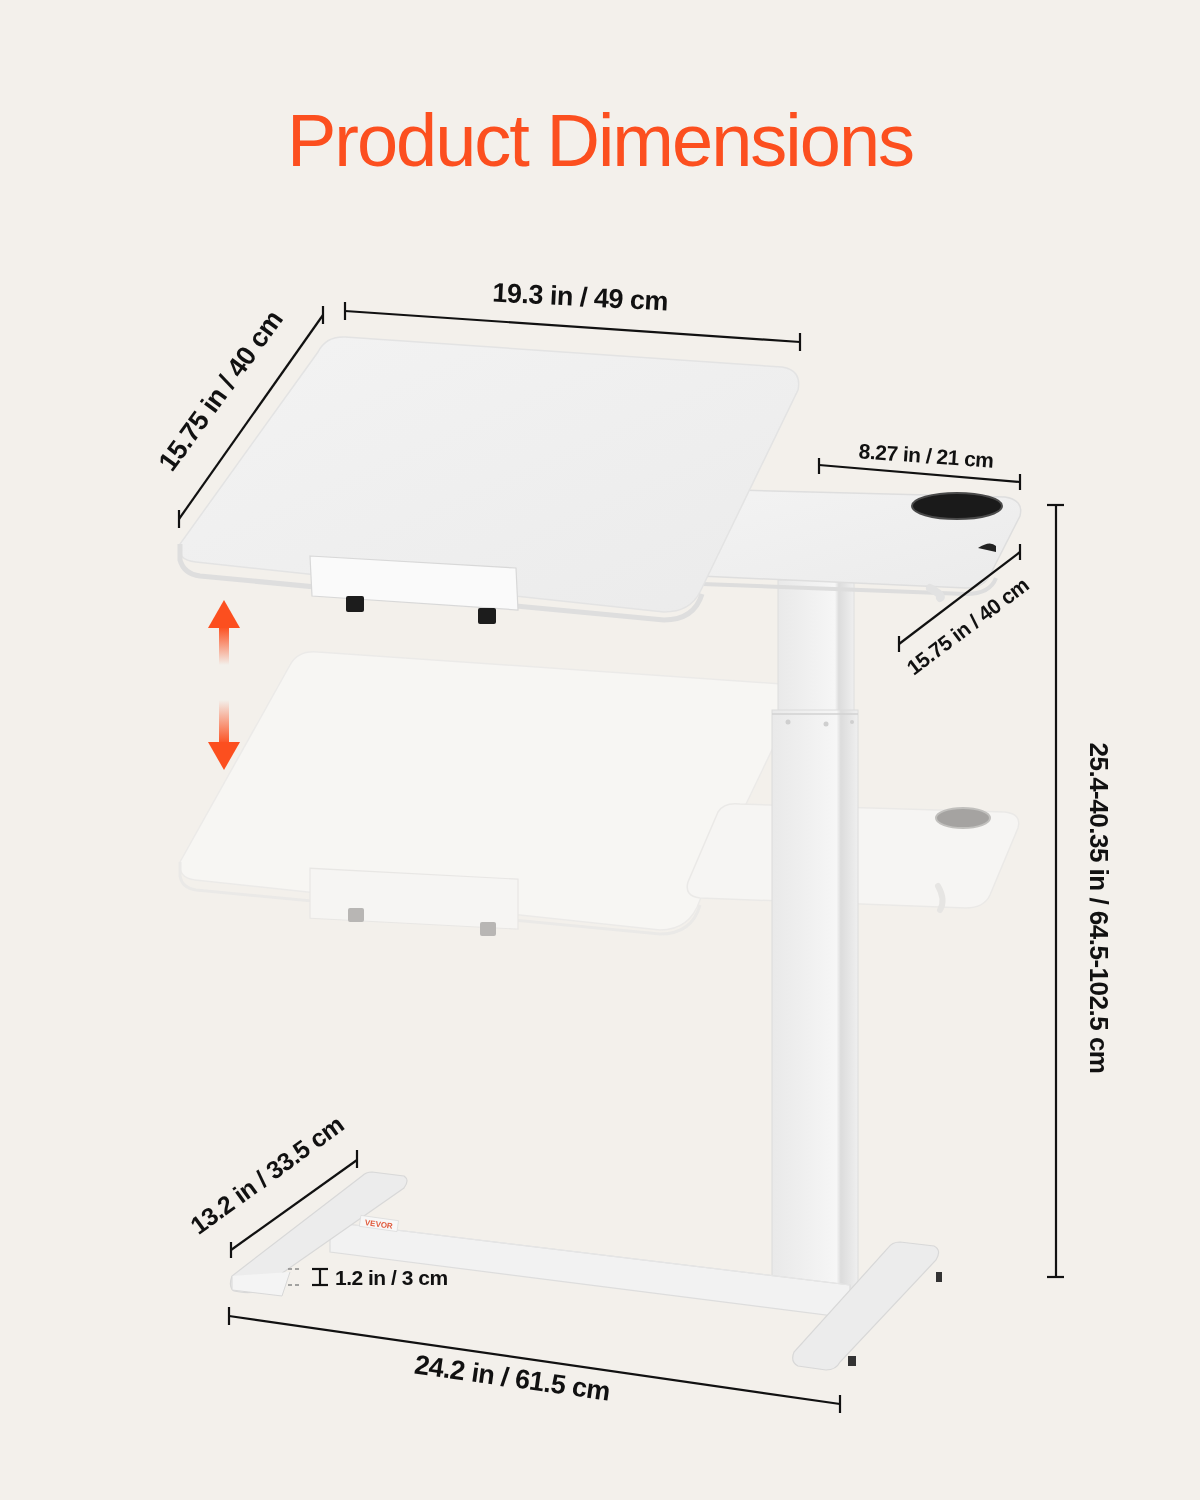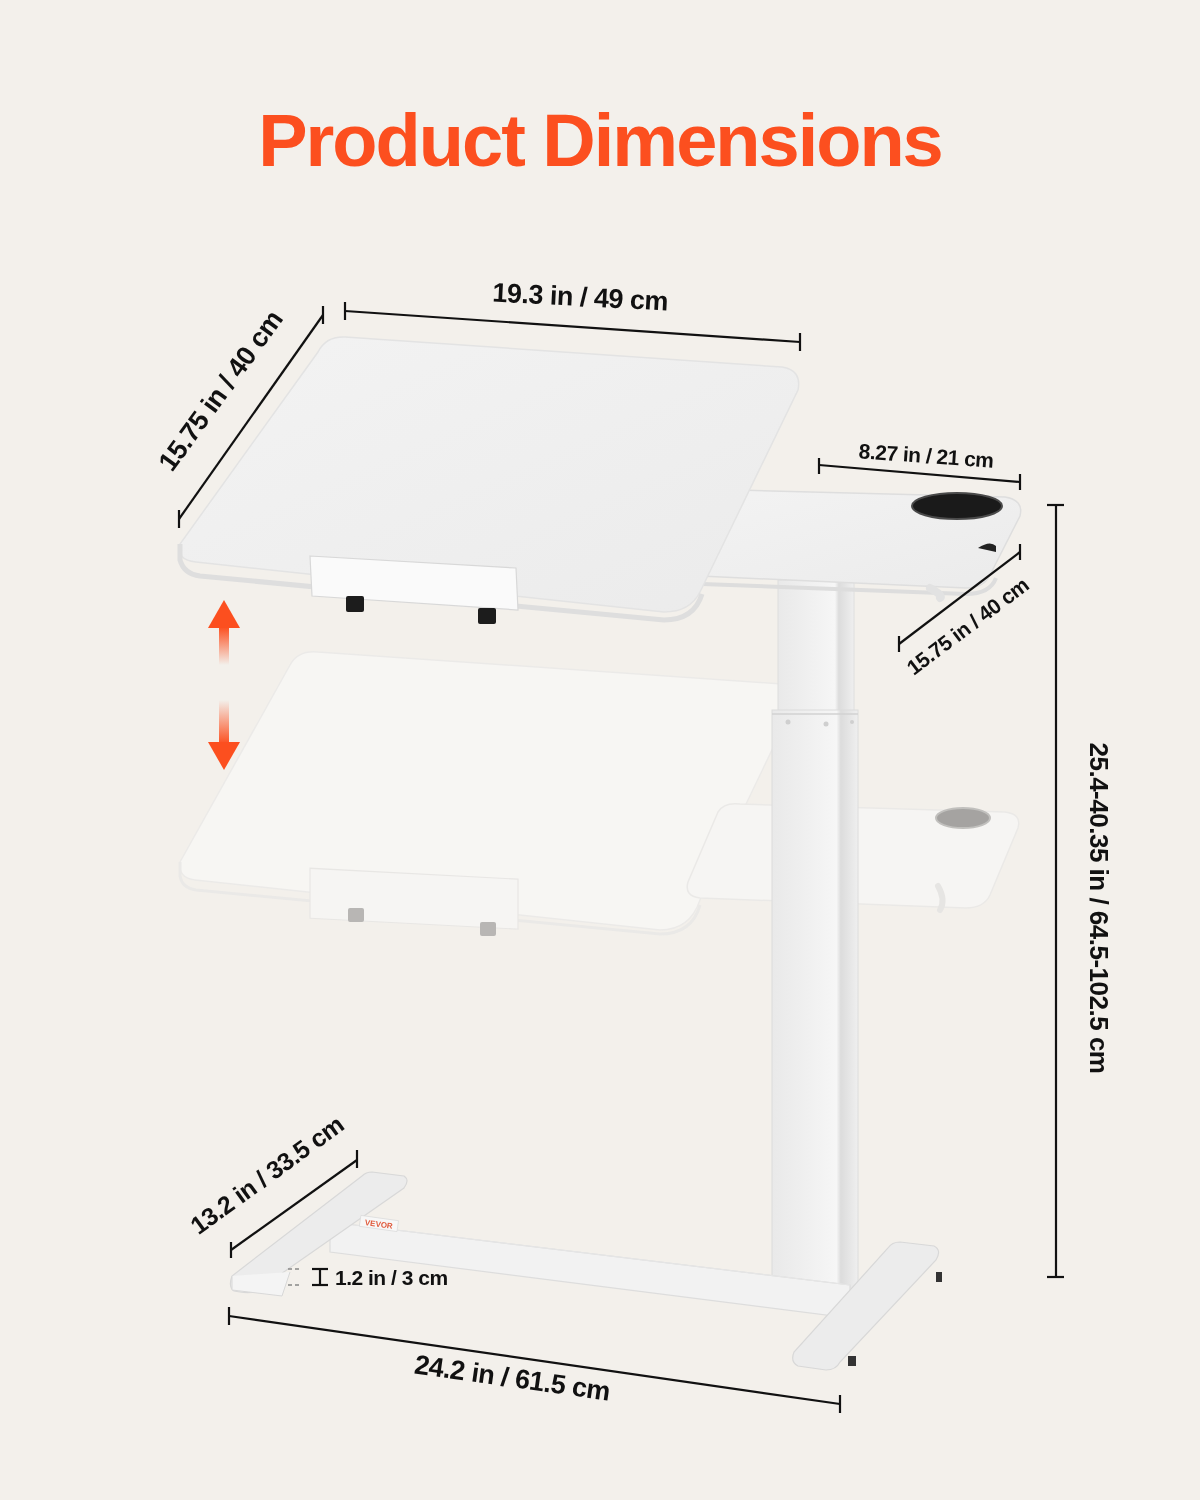--- a/index.html
+++ b/index.html
@@ -14,21 +14,21 @@
       overflow: hidden;
       font-family: "Liberation Sans", "DejaVu Sans", sans-serif;
     }
     .title {
       position: absolute;
       left: 0;
       top: 104px;
       width: 1200px;
       text-align: center;
       font-size: 74px;
-      font-weight: bold;
+      font-weight: normal;
       letter-spacing: -2px;
       color: #fc4f1f;
       line-height: 1;
     }
     svg.scene {
       position: absolute;
       left: 0;
       top: 0;
       width: 1200px;
       height: 1500px;

